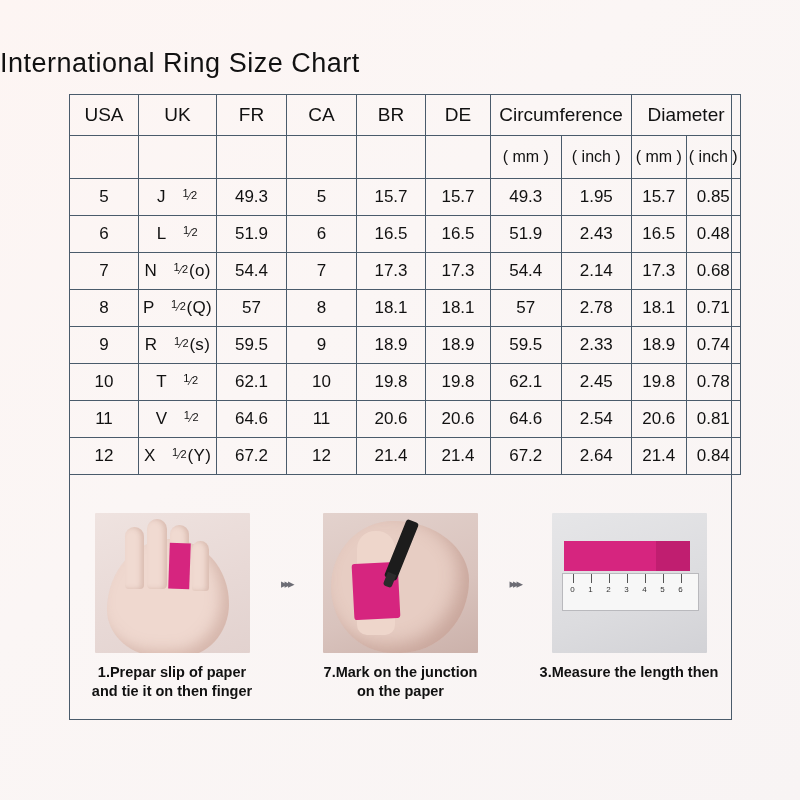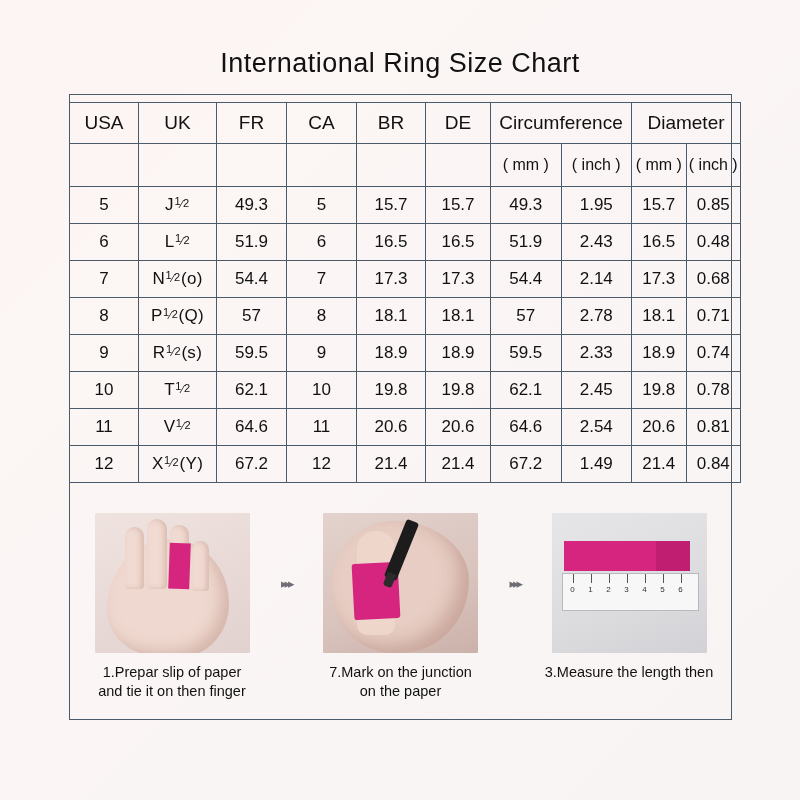--- a/index.html
+++ b/index.html
@@ -19,39 +19,39 @@
     width: 800px;
     height: 800px;
     background: linear-gradient(135deg, #fdf5f3 0%, #fbf6f5 40%, #f8f4f4 100%);
     box-sizing: border-box;
   }
   .chart-title {
     position: absolute;
     top: 48px;
     left: 0;
     width: 800px;
-    text-align: center;
+    text-align: left;
     font-size: 27px;
     letter-spacing: 0.5px;
     color: #111;
     font-family: "Liberation Sans", sans-serif;
   }
   .outer-frame {
     position: absolute;
     left: 69px;
     top: 94px;
     width: 663px;
     height: 626px;
     border: 1px solid #4a5b6b;
     box-sizing: border-box;
   }
   table.size-table {
     position: absolute;
     left: 69px;
-    top: 102px;
+    top: 94px;
     width: 663px;
     border-collapse: collapse;
     table-layout: fixed;
     font-size: 17px;
   }
   table.size-table td,
   table.size-table th {
     border: 1px solid #4a5b6b;
     text-align: center;
     font-weight: normal;
@@ -72,20 +72,21 @@
     height: 42px;
     line-height: 42px;
     font-size: 16px;
   }
   .frac {
     display: inline-block;
     font-size: 11px;
     line-height: 1;
     vertical-align: 0.18em;
     margin: 0 0.5px;
+    padding-left: 16px;
   }
   .frac sup { font-size: 11px; vertical-align: 0.25em; }
   .frac sub { font-size: 11px; vertical-align: 0.05em; }
   .uk-cell { letter-spacing: 0.3px; }
 
   
   .steps {
     position: absolute;
     left: 70px;
     top: 505px;
@@ -240,20 +241,21 @@
     justify-content: center;
     color: #6c6c74;
     font-size: 13px;
     letter-spacing: -3px;
   }
   .caption {
     margin-top: 10px;
     font-size: 14.5px;
     line-height: 19px;
     color: #111;
+    font-weight: bold;
   }
 </style>
 </head>
 <body>
 
 <div class="page">
 
   <div class="chart-title">International Ring Size Chart</div>
 
   <div class="outer-frame"></div>
@@ -377,21 +379,21 @@
       </tr>
 
       <tr>
         <td>12</td>
         <td class="uk-cell"><span>X</span><span class="frac"><sup>1</sup>⁄<sub>2</sub></span><span>(Y)</span></td>
         <td>67.2</td>
         <td>12</td>
         <td>21.4</td>
         <td>21.4</td>
         <td>67.2</td>
-        <td>1.49</td>
+        <td>2.64</td>
         <td>21.4</td>
         <td>0.84</td>
       </tr>
     </tbody>
   </table>
 
   <div class="steps">
 
     <div class="step">
       <div class="photo p1">

